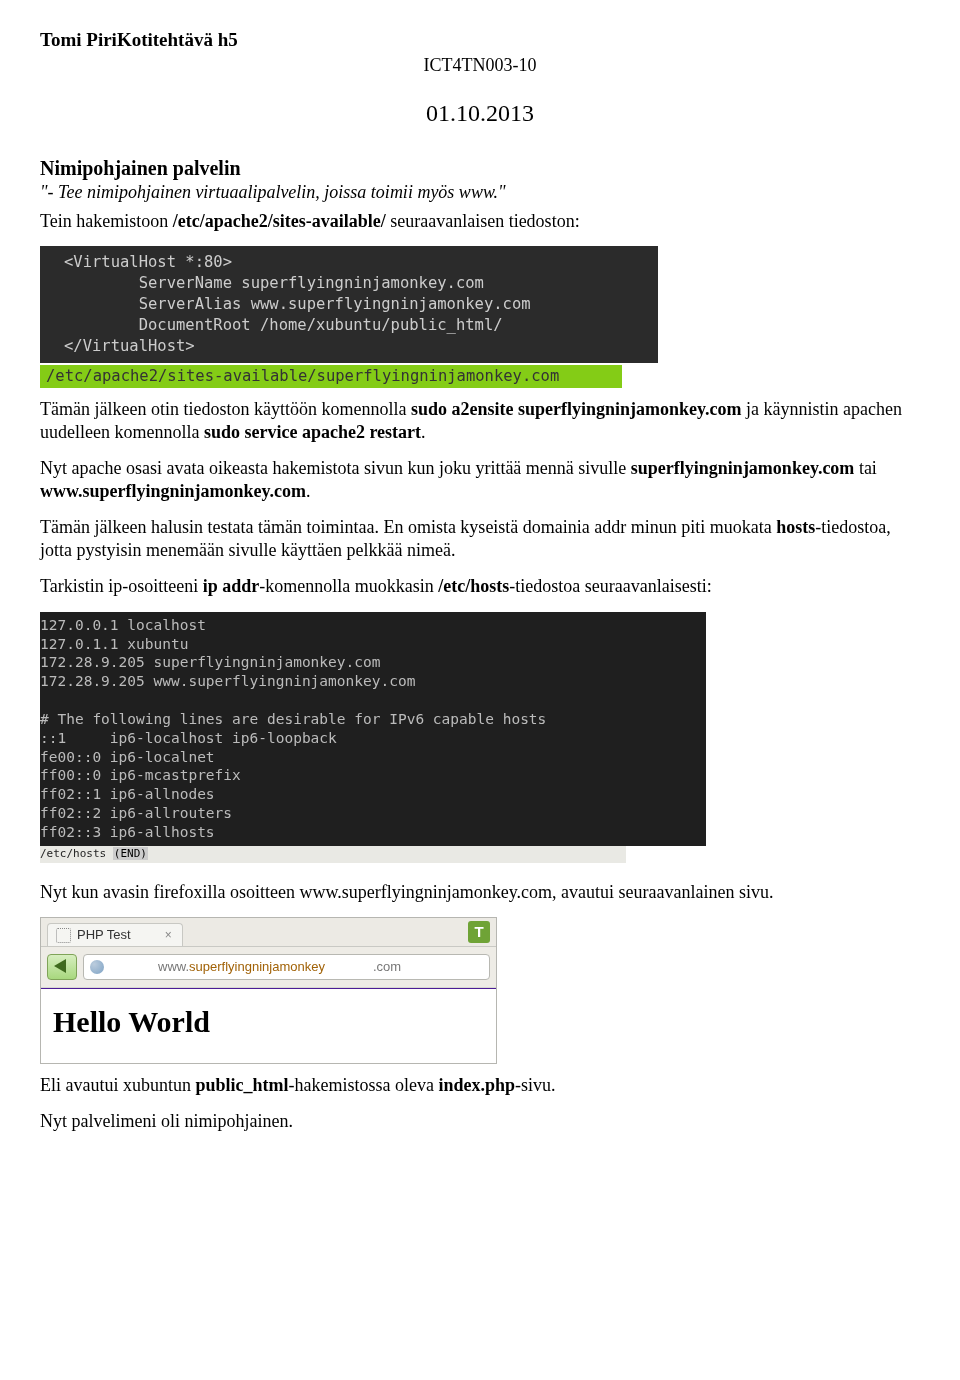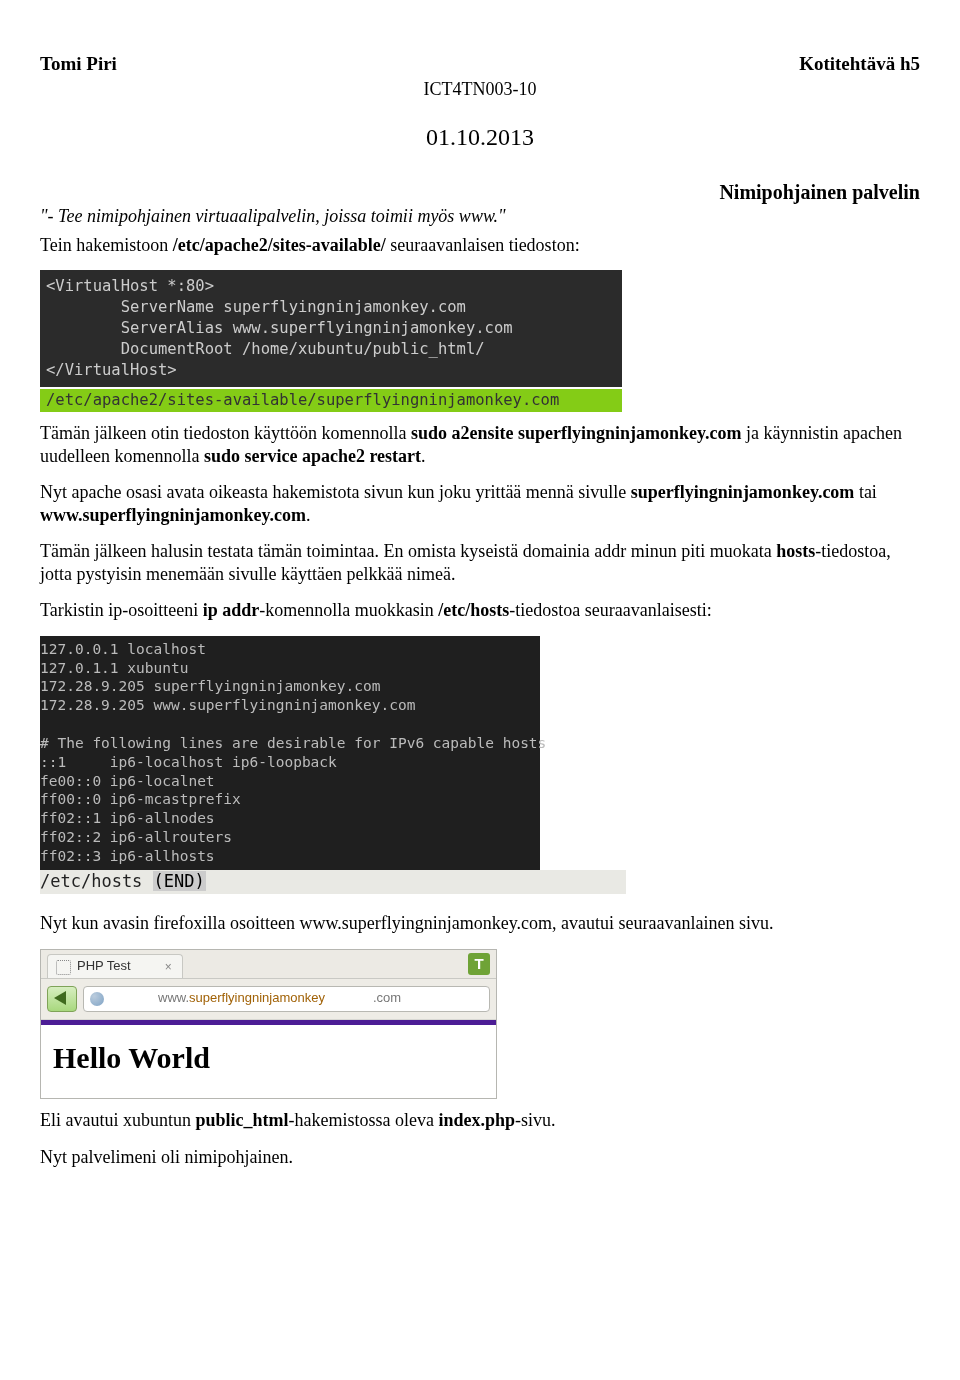--- a/index.html
+++ b/index.html
@@ -8,79 +8,76 @@
     line-height: 1.25;
     color: #000;
     background: #fff;
     margin: 0;
     padding: 28px 40px;
     width: 960px;
     box-sizing: border-box;
   }
   .header-row {
     display: flex;
-    justify-content: space-between;
     font-weight: bold;
     font-size: 19px;
-    margin-top: 24px;
   }
   .header-sub {
     font-size: 18px;
     margin-top: 2px;
     text-align: center;
   }
   .date-line {
     text-align: center;
     margin: 22px 0;
     font-size: 24px;
   }
   .section-title {
     font-weight: bold;
     font-size: 20px;
     margin-top: 28px;
-    text-align: right;
   }
   .italic { font-style: italic; }
   .bold { font-weight: bold; }
   p { margin: 6px 0 14px 0; }
   .terminal1 {
     background: #2b2b2b;
     color: #ccc;
     font-family: "DejaVu Sans Mono", monospace;
     font-size: 15.5px;
-    padding: 6px 6px;
+    padding: 6px 24px;
     width: 570px;
     white-space: pre;
     margin-bottom: 2px;
     line-height: 1.35;
   }
   .terminal1-caption {
     background: #84cc16;
     color: #333;
     font-family: "DejaVu Sans Mono", monospace;
     font-size: 15.5px;
     padding: 2px 6px;
     width: 570px;
     margin-bottom: 10px;
   }
   .terminal2 {
     background: #1f1f1f;
     color: #bbb;
     font-family: "DejaVu Sans Mono", monospace;
     font-size: 14.5px;
     padding: 4px 0 4px 0;
-    width: 500px;
+    width: 666px;
     white-space: pre;
     line-height: 1.3;
   }
   .terminal2-caption {
     background: #e9e9e4;
     color: #222;
     font-family: "DejaVu Sans Mono", monospace;
-    font-size: 17px;
+    font-size: 11px;
     padding: 1px 4px 2px 0;
     width: 582px;
     margin-bottom: 18px;
   }
   .term2-caption-inv {
     background: #ccc;
     color: #000;
     padding: 0 1px;
   }
   .browser {
@@ -173,21 +170,21 @@
     color: #333;
   }
   .globe {
     width: 14px; height: 14px;
     border-radius: 50%;
     background: radial-gradient(circle at 30% 30%, #bcd, #7fa3c5);
   }
   .page-area {
     background: #fff;
     padding: 14px 12px 22px 12px;
-    border-top: 5px solid #4c1d95;
+    border-top: 1px solid #4c1d95;
   }
   .hello {
     font-family: "Times New Roman", serif;
     font-size: 30px;
     font-weight: bold;
     color: #000;
   }
   .addr-host { color: #a16207; }
   .addr-path { color: #777; margin-left: 48px; }
 </style>

